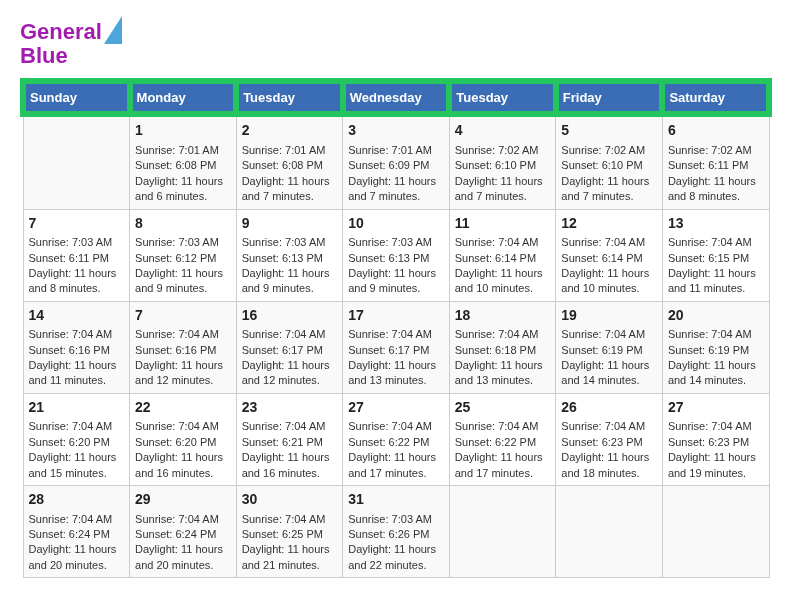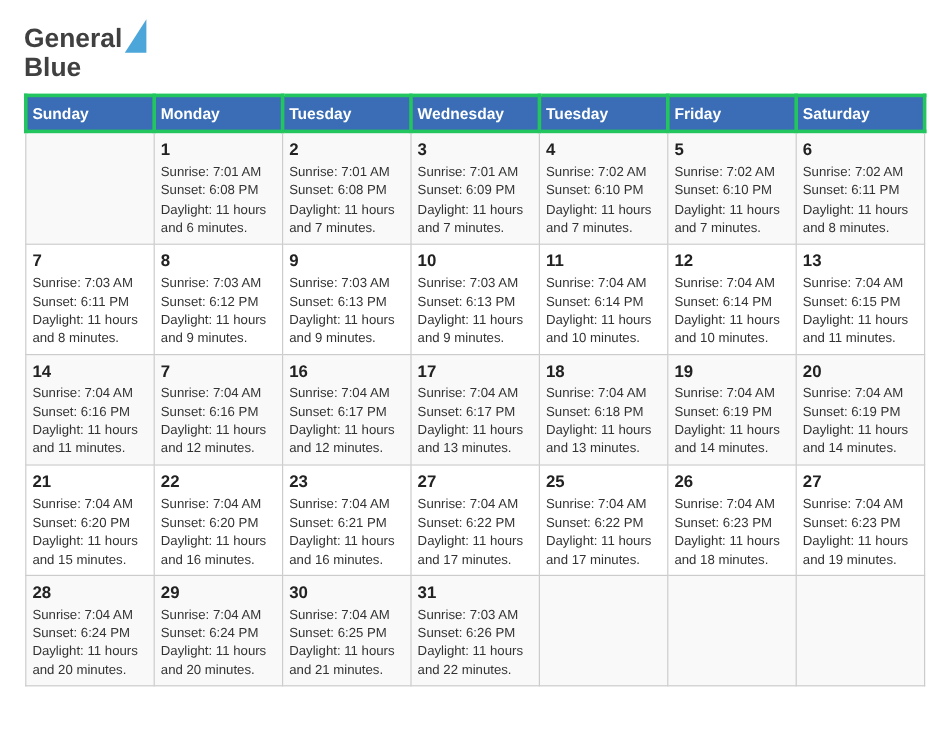--- a/index.html
+++ b/index.html
@@ -16,21 +16,21 @@
       align-items: flex-start;
       margin-bottom: 10px;
     }
     .logo {
       display: flex;
       align-items: center;
     }
     .logo-text {
       font-size: 22px;
       font-weight: bold;
-      color: #404040;
+      color: #a21caf;
       line-height: 1.1;
     }
     .logo-arrow {
       width: 0;
       height: 0;
       border-left: 18px solid transparent;
       border-bottom: 28px solid #4da6d9;
       margin-left: 2px;
       margin-top: -4px;
     }
@@ -55,21 +55,21 @@
       border-collapse: collapse;
       font-size: 11px;
     }
     thead tr th {
       background-color: #3a6db5;
       color: #fff;
       padding: 6px 4px;
       text-align: left;
       font-size: 13px;
       font-weight: bold;
-      border: 3px solid #22c55e;
+      border: 6px solid #22c55e;
     }
     tbody tr td {
       vertical-align: top;
       border: 1px solid #ccc;
       padding: 4px 5px;
       height: 90px;
       background: #fff;
       color: #333;
       line-height: 1.4;
     }

